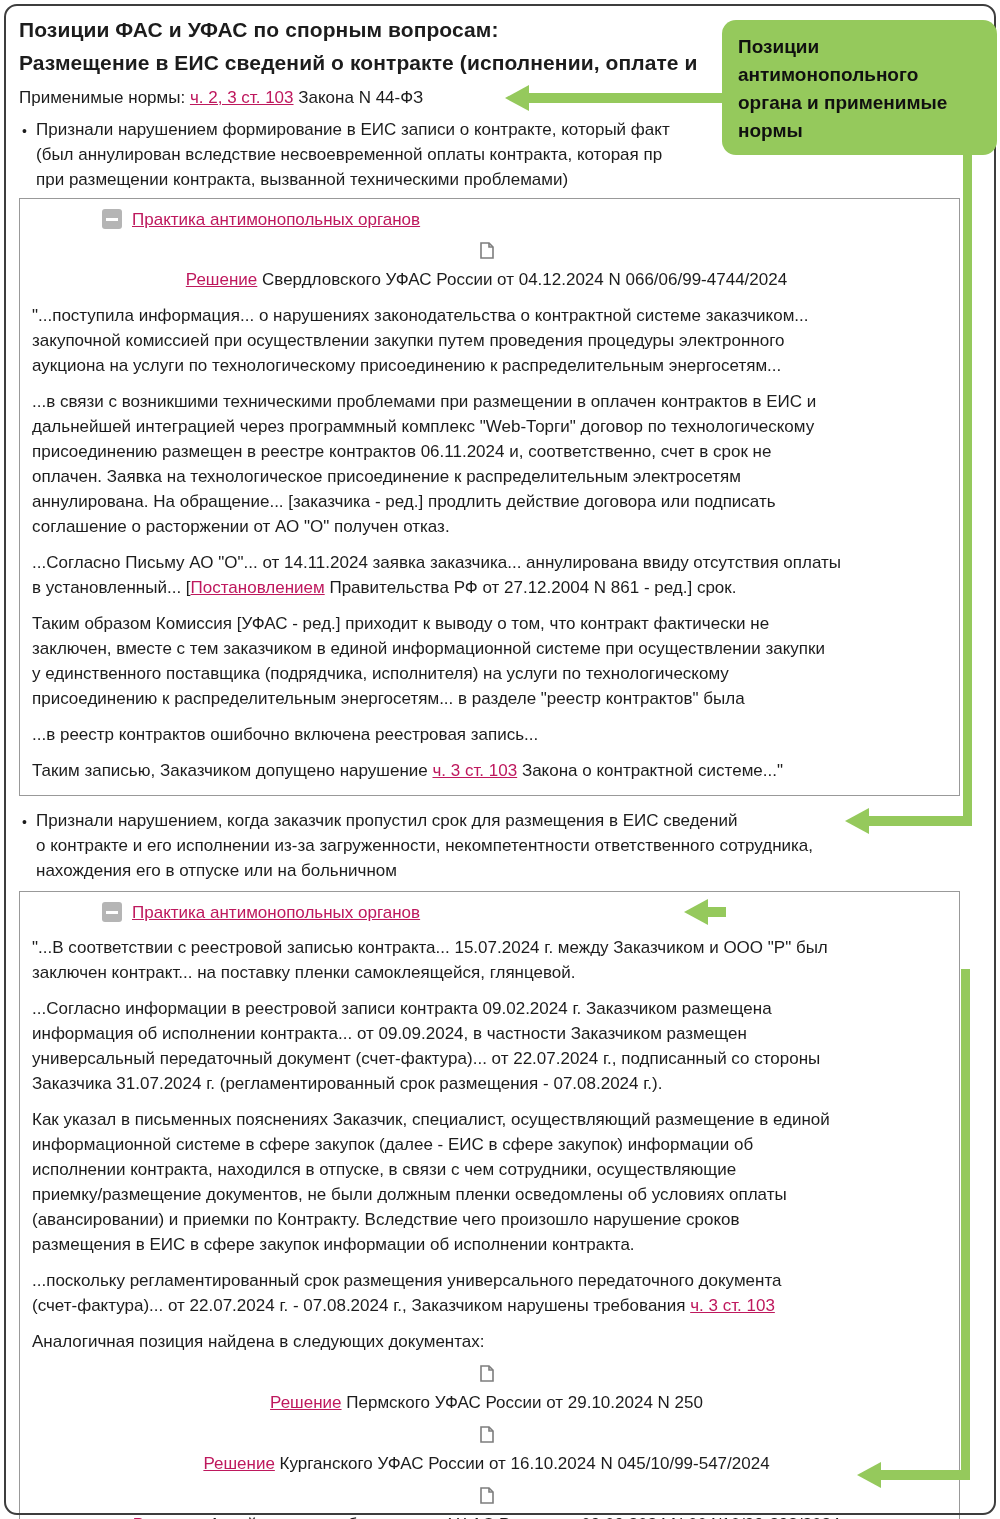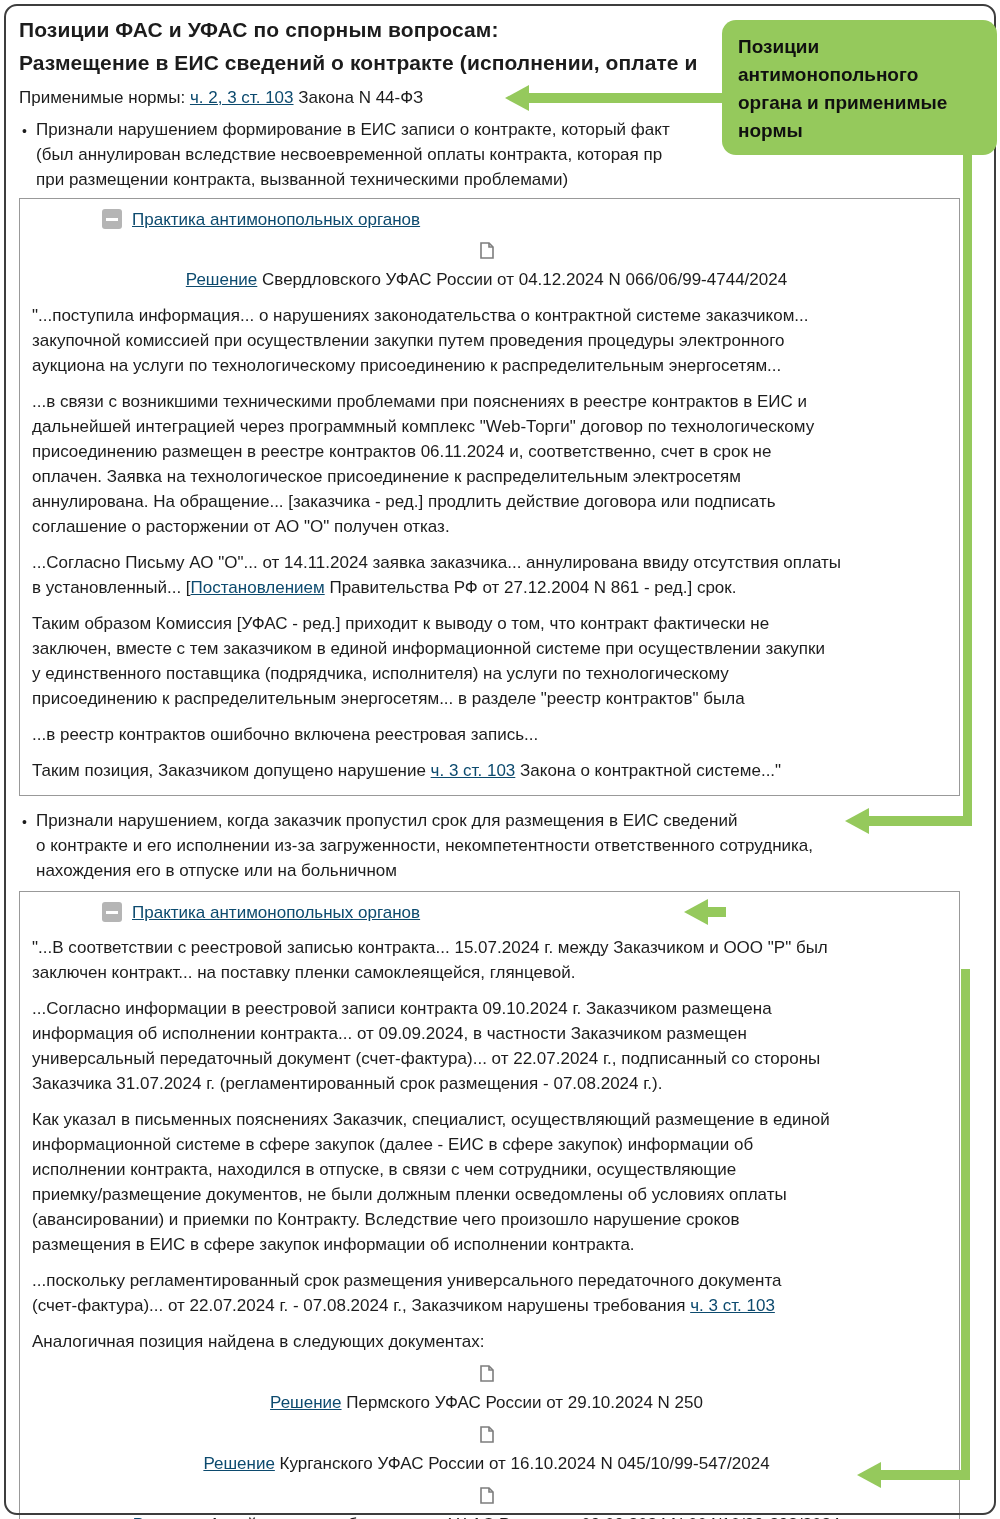--- a/index.html
+++ b/index.html
@@ -13,21 +13,21 @@
   .norms { font-size: 17px; line-height: 26px; margin-top: 6px; }
   .bullet { display: flex; font-size: 17px; line-height: 25px; margin-top: 6px; }
   .dot { width: 17px; padding-left: 3px; font-size: 14px; padding-top: 2px; }
   .blines { flex: 1; }
   .pbox { border: 1px solid #999; margin-top: 6px; padding: 8px 18px 12px 12px;
           font-size: 17px; line-height: 25px; background: #fff; }
   .boxhead { display: flex; align-items: center; gap: 10px; margin-left: 26px; height: 24px; padding-left: 44px; }
   .collapse-icon { width: 20px; height: 20px; background: #b5b5b5; border-radius: 3px;
           display: flex; align-items: center; justify-content: center; flex: 0 0 auto; cursor: pointer; }
   .minus { width: 12px; height: 3px; background: #fff; }
-  .lnk { color: #0c4a6e; text-decoration: underline; cursor: pointer; }
+  .lnk { color: #be185d; text-decoration: underline; cursor: pointer; }
   .docrow { display: flex; align-items: center; gap: 8px; margin-top: 11px; flex-direction: column; }
   .docrow svg { flex: 0 0 auto; display: block; }
   .para { margin-top: 11px; }
   .callout { position: absolute; background: #95c95c; border-radius: 14px; font-size: 19px;
           font-weight: bold; line-height: 28px; color: #101010; padding: 13px 16px; z-index: 6; }
   #callout1 { left: 722px; top: 20px; width: 275px; height: 135px; }
   #callout2 { left: 724px; top: 872px; width: 266px; height: 92px; }
   .arr { position: absolute; background: #95c95c; z-index: 5; }
   .arrhead { position: absolute; width: 0; height: 0; border-top: 13px solid transparent;
           border-bottom: 13px solid transparent; border-right: 24px solid #95c95c; z-index: 5; }
@@ -69,42 +69,42 @@
             <path d="M9 1 v4 h4" fill="none" stroke="#7d7d7d" stroke-width="1.6"></path>
           </svg>
         <span class="dtext"><a class="lnk">Решение</a><span> Свердловского УФАС России от 04.12.2024 N 066/06/99-4744/2024</span></span>
       </div>
       <div class="para">
         <div>"...поступила информация... о нарушениях законодательства о контрактной системе заказчиком...</div>
         <div>закупочной комиссией при осуществлении закупки путем проведения процедуры электронного</div>
         <div>аукциона на услуги по технологическому присоединению к распределительным энергосетям...</div>
       </div>
       <div class="para">
-        <div>...в связи с возникшими техническими проблемами при пояснениях в реестре контрактов в ЕИС и</div>
+        <div>...в связи с возникшими техническими проблемами при размещении в оплачен контрактов в ЕИС и</div>
         <div>дальнейшей интеграцией через программный комплекс "Web-Торги" договор по технологическому</div>
         <div>присоединению размещен в реестре контрактов 06.11.2024 и, соответственно, счет в срок не</div>
         <div>оплачен. Заявка на технологическое присоединение к распределительным электросетям</div>
         <div>аннулирована. На обращение... [заказчика - ред.] продлить действие договора или подписать</div>
         <div>соглашение о расторжении от АО "О" получен отказ.</div>
       </div>
       <div class="para">
         <div>...Согласно Письму АО "О"... от 14.11.2024 заявка заказчика... аннулирована ввиду отсутствия оплаты</div>
         <div><span>в установленный... [</span><a class="lnk">Постановлением</a><span> Правительства РФ от 27.12.2004 N 861 - ред.] срок.</span></div>
       </div>
       <div class="para">
         <div>Таким образом Комиссия [УФАС - ред.] приходит к выводу о том, что контракт фактически не</div>
         <div>заключен, вместе с тем заказчиком в единой информационной системе при осуществлении закупки</div>
         <div>у единственного поставщика (подрядчика, исполнителя) на услуги по технологическому</div>
         <div>присоединению к распределительным энергосетям... в разделе "реестр контрактов" была</div>
       </div>
       <div class="para">
         <div>...в реестр контрактов ошибочно включена реестровая запись...</div>
       </div>
       <div class="para">
-        <div><span>Таким позиция, Заказчиком допущено нарушение </span><a class="lnk">ч. 3 ст. 103</a><span> Закона о контрактной системе..."</span></div>
+        <div><span>Таким записью, Заказчиком допущено нарушение </span><a class="lnk">ч. 3 ст. 103</a><span> Закона о контрактной системе..."</span></div>
       </div>
     </div>
 
     <div class="bullet" id="bullet2" style="margin-top:12px;">
       <span class="dot">•</span>
       <div class="blines">
         <div id="b2l1">Признали нарушением, когда заказчик пропустил срок для размещения в ЕИС сведений</div>
         <div>о контракте и его исполнении из-за загруженности, некомпетентности ответственного сотрудника,</div>
         <div>нахождения его в отпуске или на больничном</div>
       </div>
@@ -115,21 +115,21 @@
         <span class="collapse-icon">
             <span class="minus"></span>
           </span>
         <a class="lnk" id="box2head">Практика антимонопольных органов</a>
       </div>
       <div class="para">
         <div>"...В соответствии с реестровой записью контракта... 15.07.2024 г. между Заказчиком и ООО "Р" был</div>
         <div>заключен контракт... на поставку пленки самоклеящейся, глянцевой.</div>
       </div>
       <div class="para">
-        <div>...Согласно информации в реестровой записи контракта 09.10.2024 г. Заказчиком размещена</div>
+        <div>...Согласно информации в реестровой записи контракта 09.02.2024 г. Заказчиком размещена</div>
         <div>информация об исполнении контракта... от 09.09.2024, в частности Заказчиком размещен</div>
         <div>универсальный передаточный документ (счет-фактура)... от 22.07.2024 г., подписанный со стороны</div>
         <div>Заказчика 31.07.2024 г. (регламентированный срок размещения - 07.08.2024 г.).</div>
       </div>
       <div class="para">
         <div>Как указал в письменных пояснениях Заказчик, специалист, осуществляющий размещение в единой</div>
         <div>информационной системе в сфере закупок (далее - ЕИС в сфере закупок) информации об</div>
         <div>исполнении контракта, находился в отпуске, в связи с чем сотрудники, осуществляющие</div>
         <div>приемку/размещение документов, не были должным пленки осведомлены об условиях оплаты</div>
         <div>(авансировании) и приемки по Контракту. Вследствие чего произошло нарушение сроков</div>

